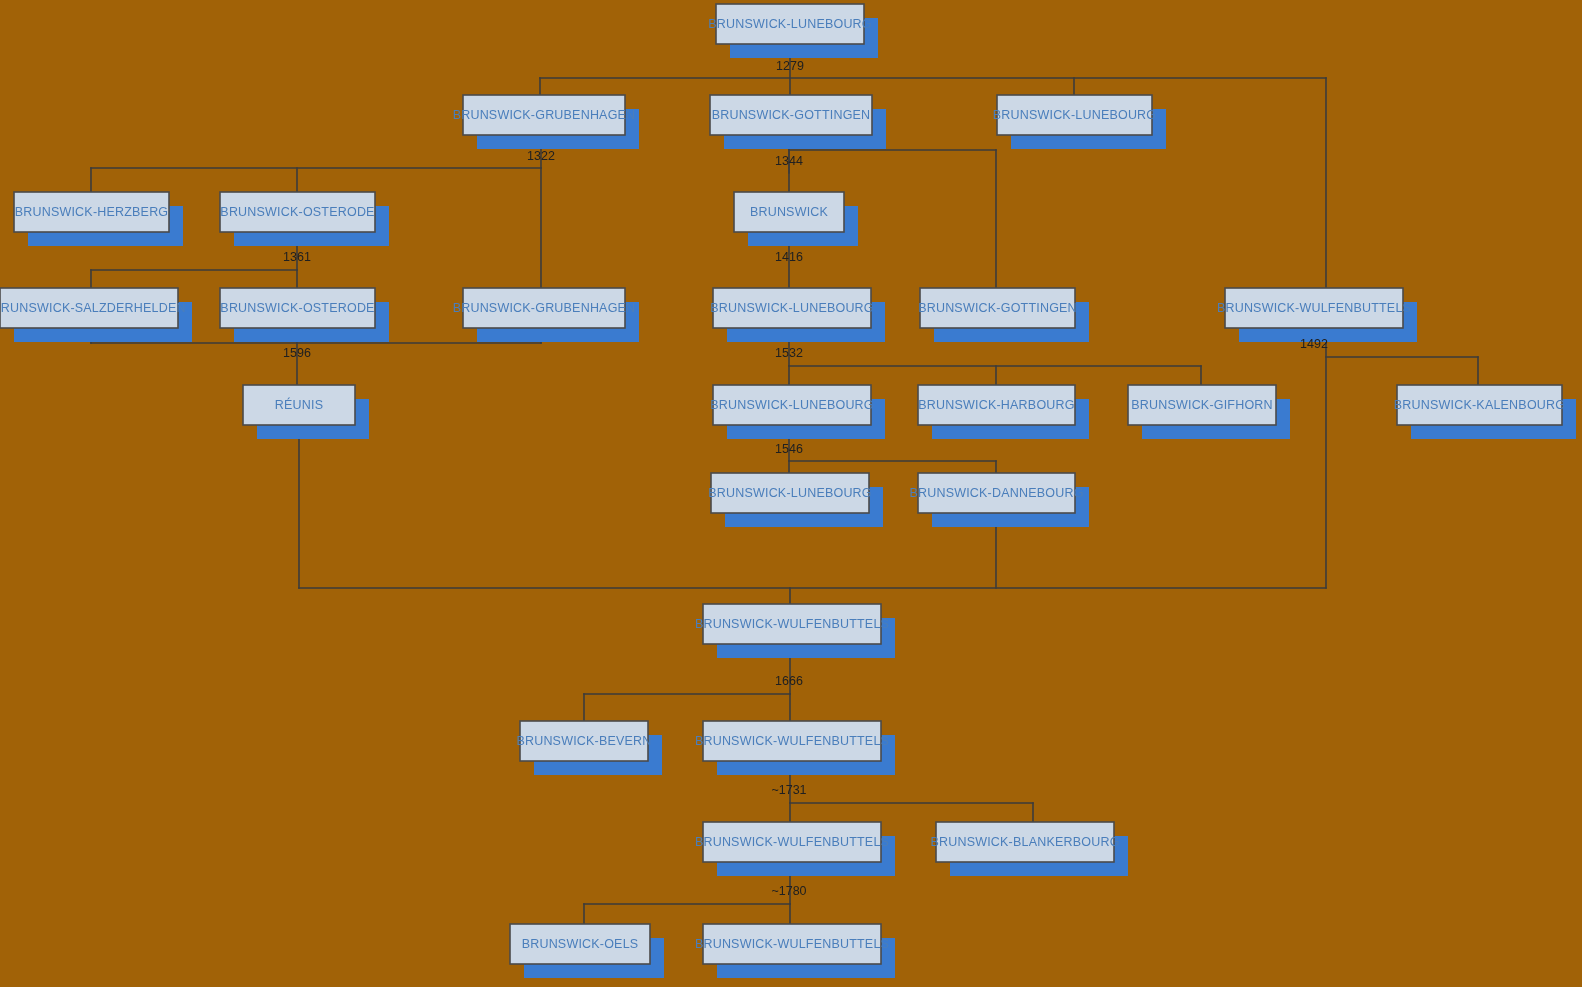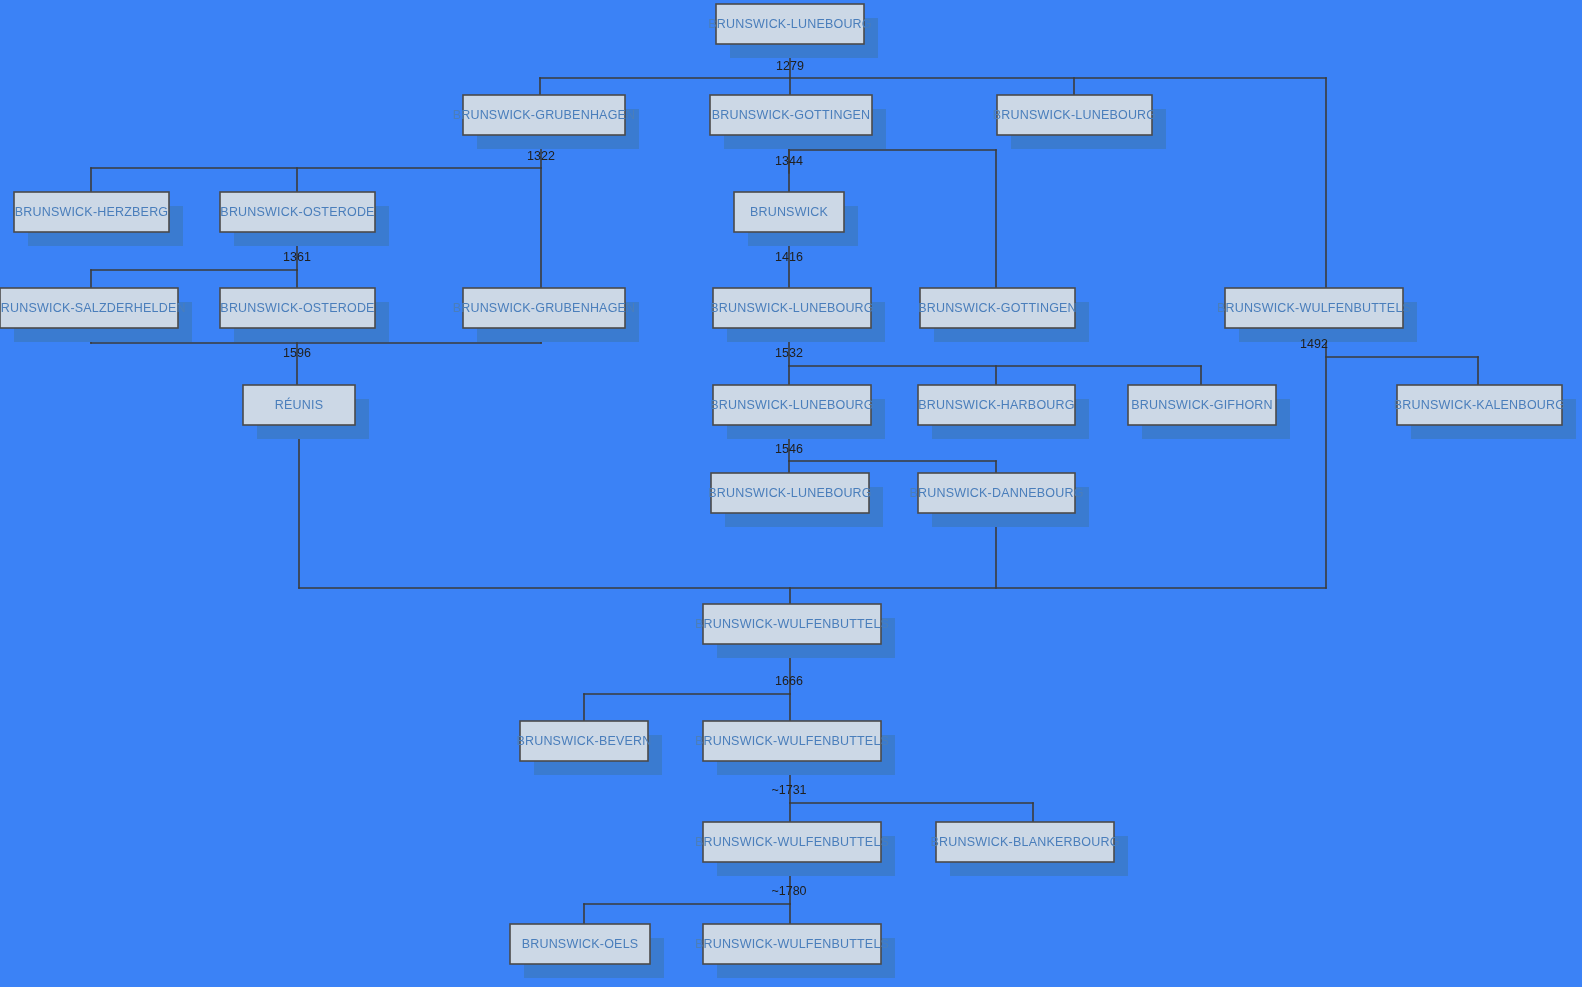--- a/index.html
+++ b/index.html
@@ -4,21 +4,21 @@
 <style>
   html, body {
     margin: 0;
     padding: 0;
     background: #ffffff;
   }
   #stage {
     position: relative;
     width: 1582px;
     height: 987px;
-    background: #3b82f6;
+    background: #a16207;
     overflow: hidden;
     font-family: "Liberation Sans", sans-serif;
   }
   #diagram-svg {
     position: absolute;
     left: 0;
     top: 0;
     width: 1582px;
     height: 987px;
   }

